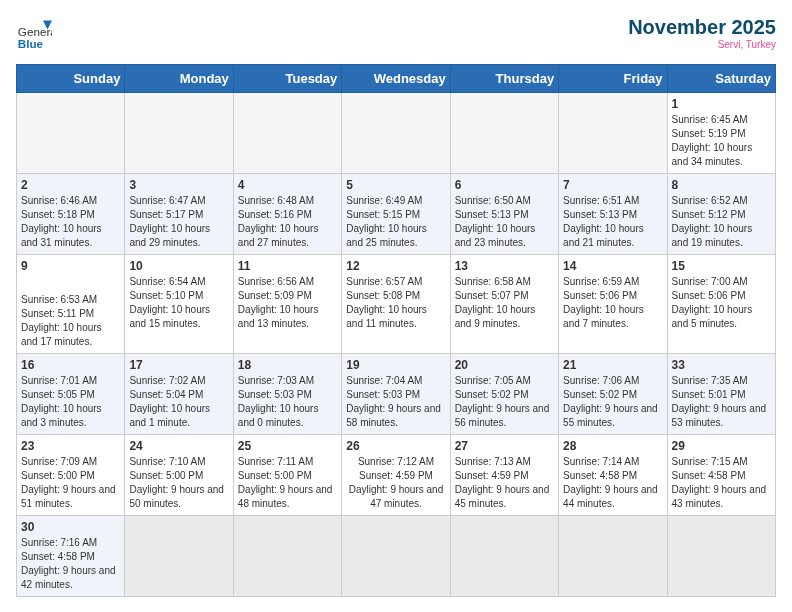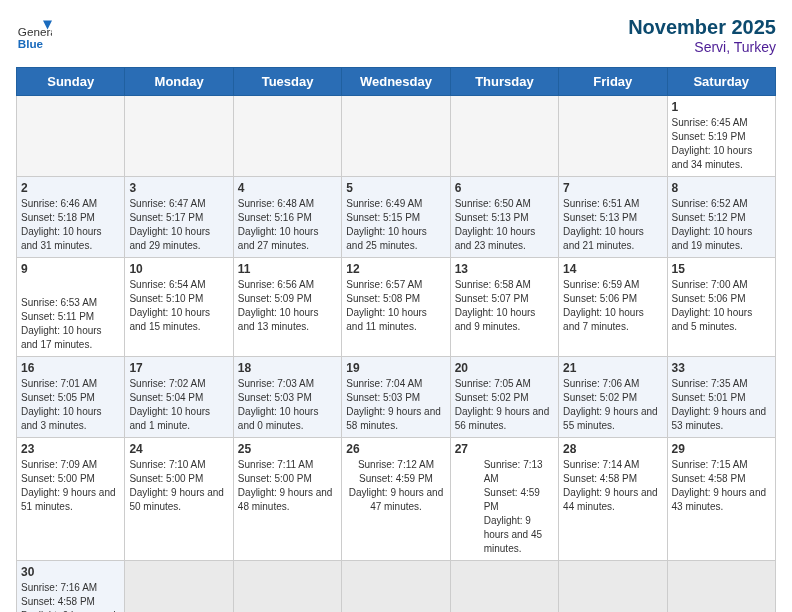--- a/index.html
+++ b/index.html
@@ -27,35 +27,35 @@
     }
     .title-block {
       text-align: right;
     }
     .month-year {
       font-size: 20px;
       font-weight: bold;
       color: #0c4a6e;
     }
     .location {
-      font-size: 14px;
-      color: #4c1d95;
+      font-size: 10px;
+      color: #ec4899;
     }
     .calendar {
       width: 100%;
       border-collapse: collapse;
       border: 1px solid #ccc;
     }
     .calendar th {
       background-color: #2a6db5;
       color: #fff;
       font-size: 13px;
       font-weight: bold;
       padding: 6px 4px;
-      text-align: center;
+      text-align: right;
       border: 1px solid #2060a0;
     }
     .calendar td {
       vertical-align: top;
       border: 1px solid #ccc;
       padding: 4px;
       width: calc(100% / 7);
       min-height: 70px;
       background: #fff;
       font-size: 10.5px;
@@ -278,21 +278,21 @@
 Daylight: 9 hours and 48 minutes.</div>
         </td>
         <td>
           <span class="day-num">26</span>
           <div class="day-info" style="white-space: pre-line; text-align: center;">Sunrise: 7:12 AM
 Sunset: 4:59 PM
 Daylight: 9 hours and 47 minutes.</div>
         </td>
         <td>
           <span class="day-num">27</span>
-          <div class="day-info" style="white-space: pre-line; margin-left: 29px;">Sunrise: 7:13 AM
+          <div class="day-info" style="white-space: pre-line;">Sunrise: 7:13 AM
 Sunset: 4:59 PM
 Daylight: 9 hours and 45 minutes.</div>
         </td>
         <td>
           <span class="day-num">28</span>
           <div class="day-info" style="white-space: pre-line;">Sunrise: 7:14 AM
 Sunset: 4:58 PM
 Daylight: 9 hours and 44 minutes.</div>
         </td>
         <td>

